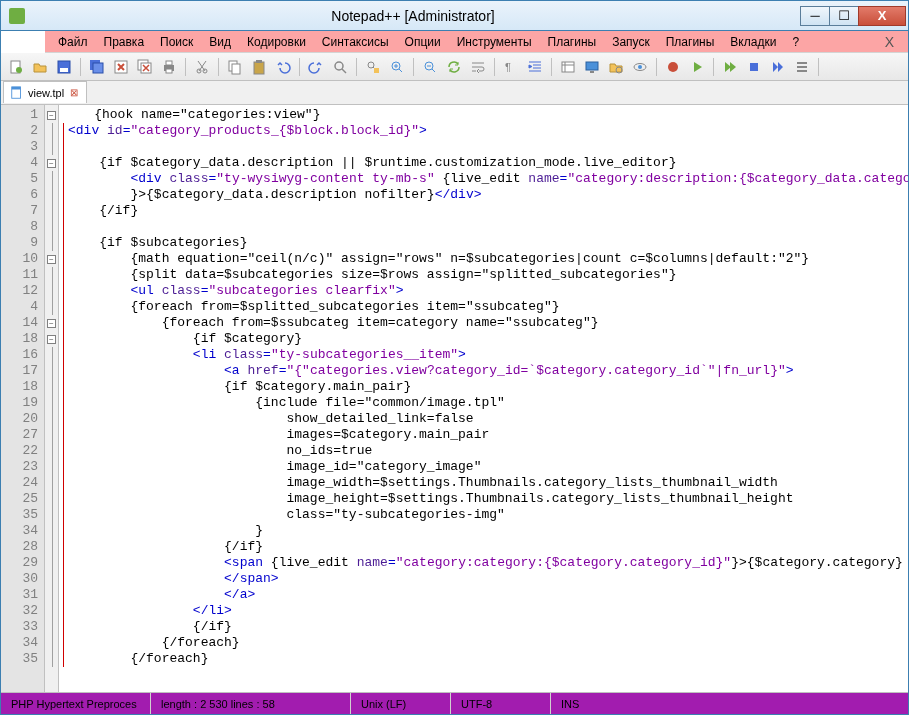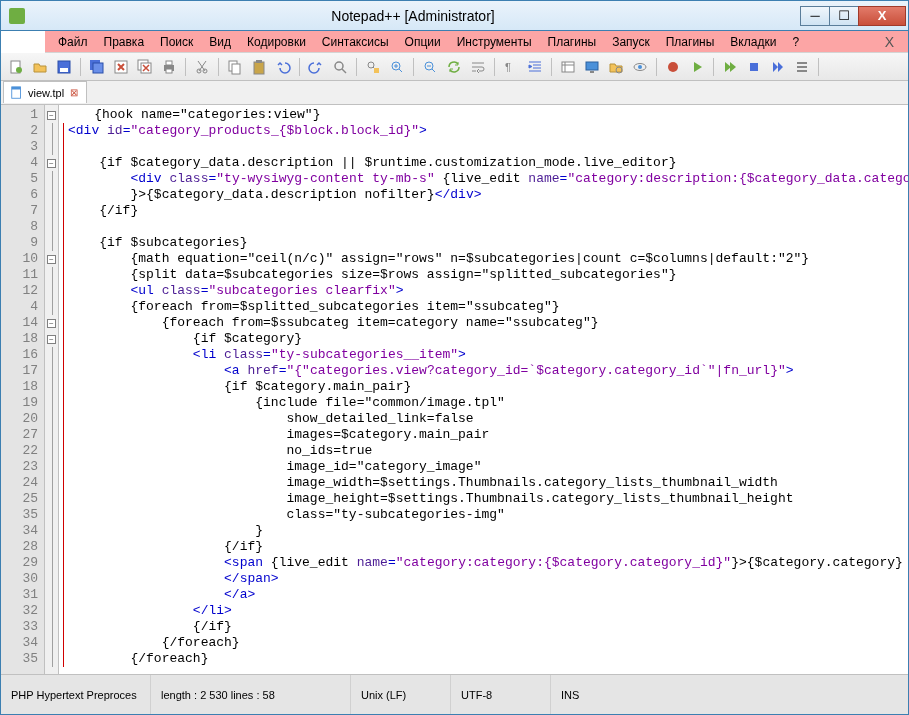--- a/index.html
+++ b/index.html
@@ -37,21 +37,21 @@
 .fold-line { position: absolute; left: 50%; width: 1px; background: #a0a0a0; top:0; bottom:0; }
 .code { flex: 1; padding: 2px 4px; white-space: pre; overflow: hidden; color: #000; }
 .code div { height: 16px; }
 .kw { color: #0000cd; }
 .attr { color: #4c1d95; }
 .str { color: #8000a0; }
 .txt { color: #000; }
 
 .red-margin { border-left: 1px solid #d00000; padding-left: 4px; }
 
-.statusbar { height: 40px; background: #e5e5e5; border-top: 1px solid #c0c0c0; display: flex; align-items: center; font-size: 11px; }
+.statusbar { height: 22px; background: #a21caf; border-top: 1px solid #c0c0c0; display: flex; align-items: center; font-size: 11px; }
 .sb-cell { padding: 0 10px; border-right: 1px solid #d0d0d0; height: 100%; display: flex; align-items: center; }
 .sb-cell.grow { flex: 1; }
 </style>
 </head>
 <body>
 
 <div class="window">
 
   <div class="titlebar">
     <div class="titlebar-icon"></div>

